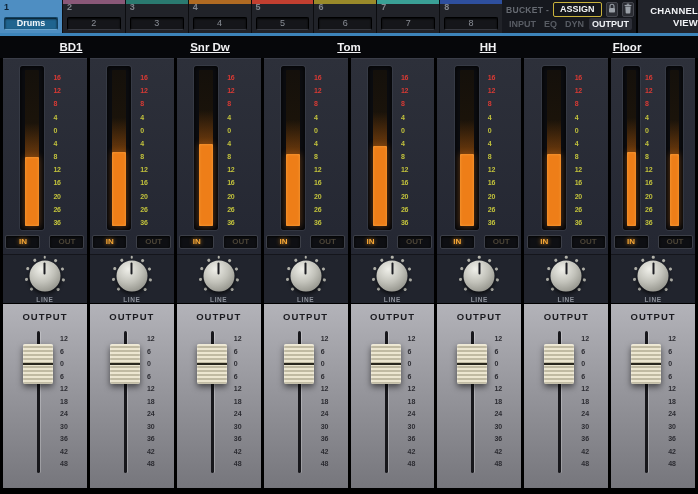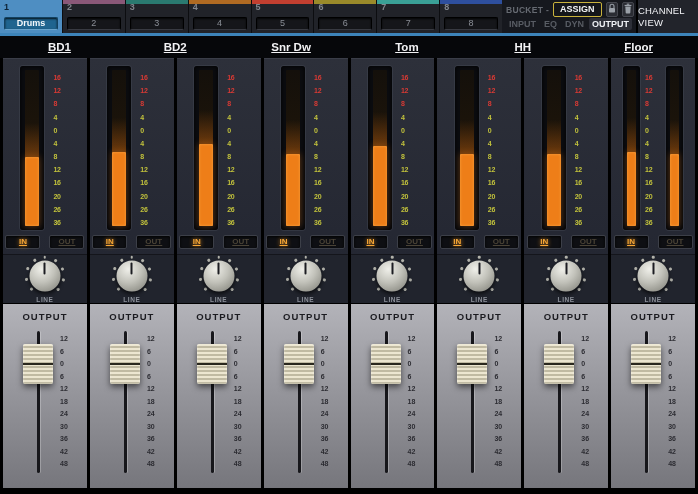--- a/index.html
+++ b/index.html
@@ -38,22 +38,22 @@
   .icon-btn {
     width:16px; height:15px; background:#2a2c33; border:1px solid #45474f; border-radius:2px;
     display:flex; align-items:center; justify-content:center; padding:0; cursor:pointer;
   }
   .modes {gap:0; justify-content:space-between; padding-right:2px;}
   .mode {font-size:9px; font-weight:bold; color:#585c64; padding:1px 3px; cursor:pointer; border-radius:2px;}
   .mode.active {color:#eef0f4; background:#2d2f38;}
 
   .channel-view {
     width:62px; background:#22242b; border-left:2px solid #000;
-    display:flex; flex-direction:column; align-items:flex-start; justify-content:center;
-    color:#f2f3f6; font-size:9.5px; font-weight:normal; line-height:1.2; letter-spacing:.2px; cursor:pointer;
+    display:flex; flex-direction:column; align-items:flex-end; justify-content:center;
+    color:#f2f3f6; font-size:9.5px; font-weight:bold; line-height:1.2; letter-spacing:.2px; cursor:pointer;
   }
 
   
   .names-row {height:22px; background:#06070a; display:flex; padding:0 3px; gap:3px;}
   .ch-name {flex:1; display:flex; align-items:center; justify-content:center;
     color:#f2f2f4; font-size:11.5px; font-weight:bold; cursor:pointer;text-decoration:underline;}
 
   
   .strips {height:436px; display:flex; gap:3px; padding:0 3px 6px; background:#000;}
   .strip {flex:1; display:flex; flex-direction:column;
@@ -77,21 +77,21 @@
   .meter-fill::before {content:''; position:absolute; bottom:100%; left:0; right:0; height:34px;
     background:linear-gradient(180deg, rgba(140,70,12,0) 0%, rgba(160,82,14,.6) 100%);}
   .meter-scale {display:flex; flex-direction:column; justify-content:space-between;
     height:152px; margin-top:8px; width:16px;}
   .meter-scale span {font-size:7px; font-weight:bold; color:#c2c23c; line-height:1; letter-spacing:-.3px;}
   .meter-scale span.red {color:#d93a34;}
 
   .io-row {height:22px; display:flex; justify-content:center; align-items:center; gap:9px; padding-bottom:3px;}
   .io-btn {width:35px; height:14px; background:#0e0f13; border:1px solid #3c3f48; border-radius:2px;
     font-family:inherit; font-size:8px; font-weight:bold; line-height:11px; padding:0;
-    box-shadow:inset 0 1px 3px rgba(0,0,0,.9); cursor:pointer;text-decoration:underline;}
+    box-shadow:inset 0 1px 3px rgba(0,0,0,.9); cursor:pointer;}
   .io-btn.in {color:#f7a735; text-shadow:0 0 4px rgba(247,160,45,.9);}
   .io-btn.out {color:#4a4336;}
 
   .knob-sec {height:49px; background:#21242d; border-top:1px solid #14151b; position:relative;}
   .knob-wrap {position:relative; width:48px; height:40px; margin:1px auto 0;}
   .knob {position:absolute; left:50%; top:50%; transform:translate(-50%,-50%);
     width:31px; height:31px; border-radius:50%;
     background:radial-gradient(circle at 38% 28%, #efefe9 0%, #c2c2ba 45%, #8e8e86 85%, #74746c 100%);
     box-shadow:0 2px 4px rgba(0,0,0,.75); cursor:pointer;}
   .knob-pointer {position:absolute; left:calc(50% - 1px); top:2px; width:2px; height:12px;
@@ -195,21 +195,20 @@
     <div class="channel-view">
       <span>CHANNEL</span>
       <span>VIEW</span>
     </div>
   </div>
 
   <div class="blue-line"></div>
 
   <div class="names-row" id="names-row">
       <div class="ch-name">BD1</div>
-      <div class="ch-name">BD2</div>
       <div class="ch-name">Snr Dw</div>
       <div class="ch-name">Tom</div>
       <div class="ch-name">HH</div>
       <div class="ch-name">Floor</div>
     </div>
 
   <div class="strips" id="strips">
       <div class="strip">
         <div class="meter-sec">
           <div class="meter-area">

